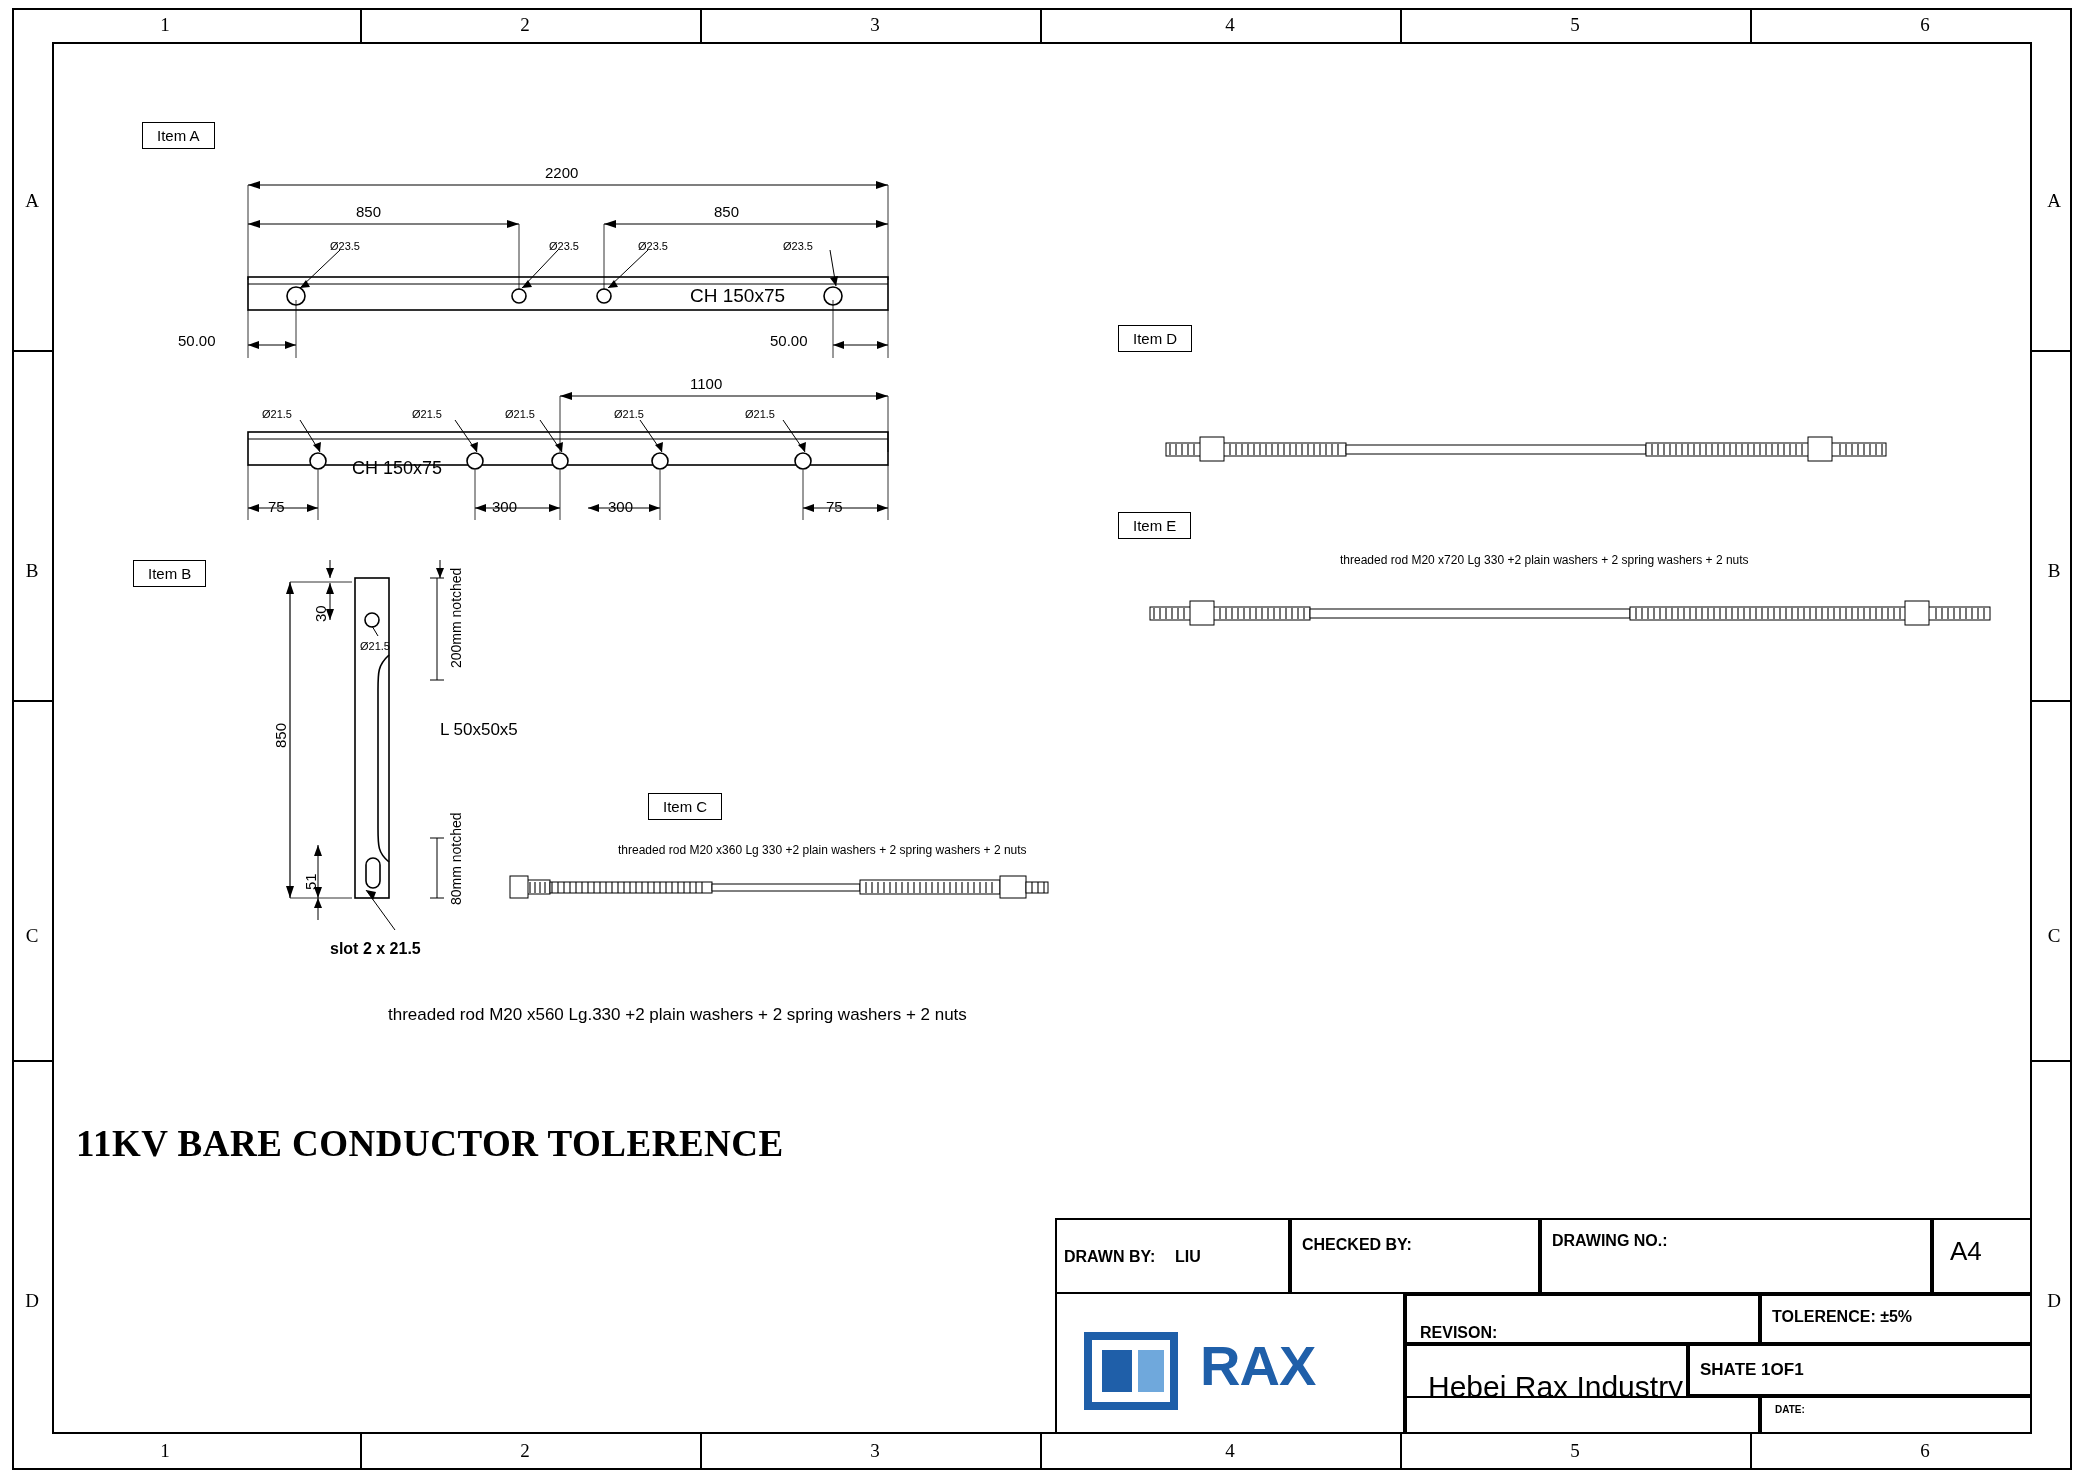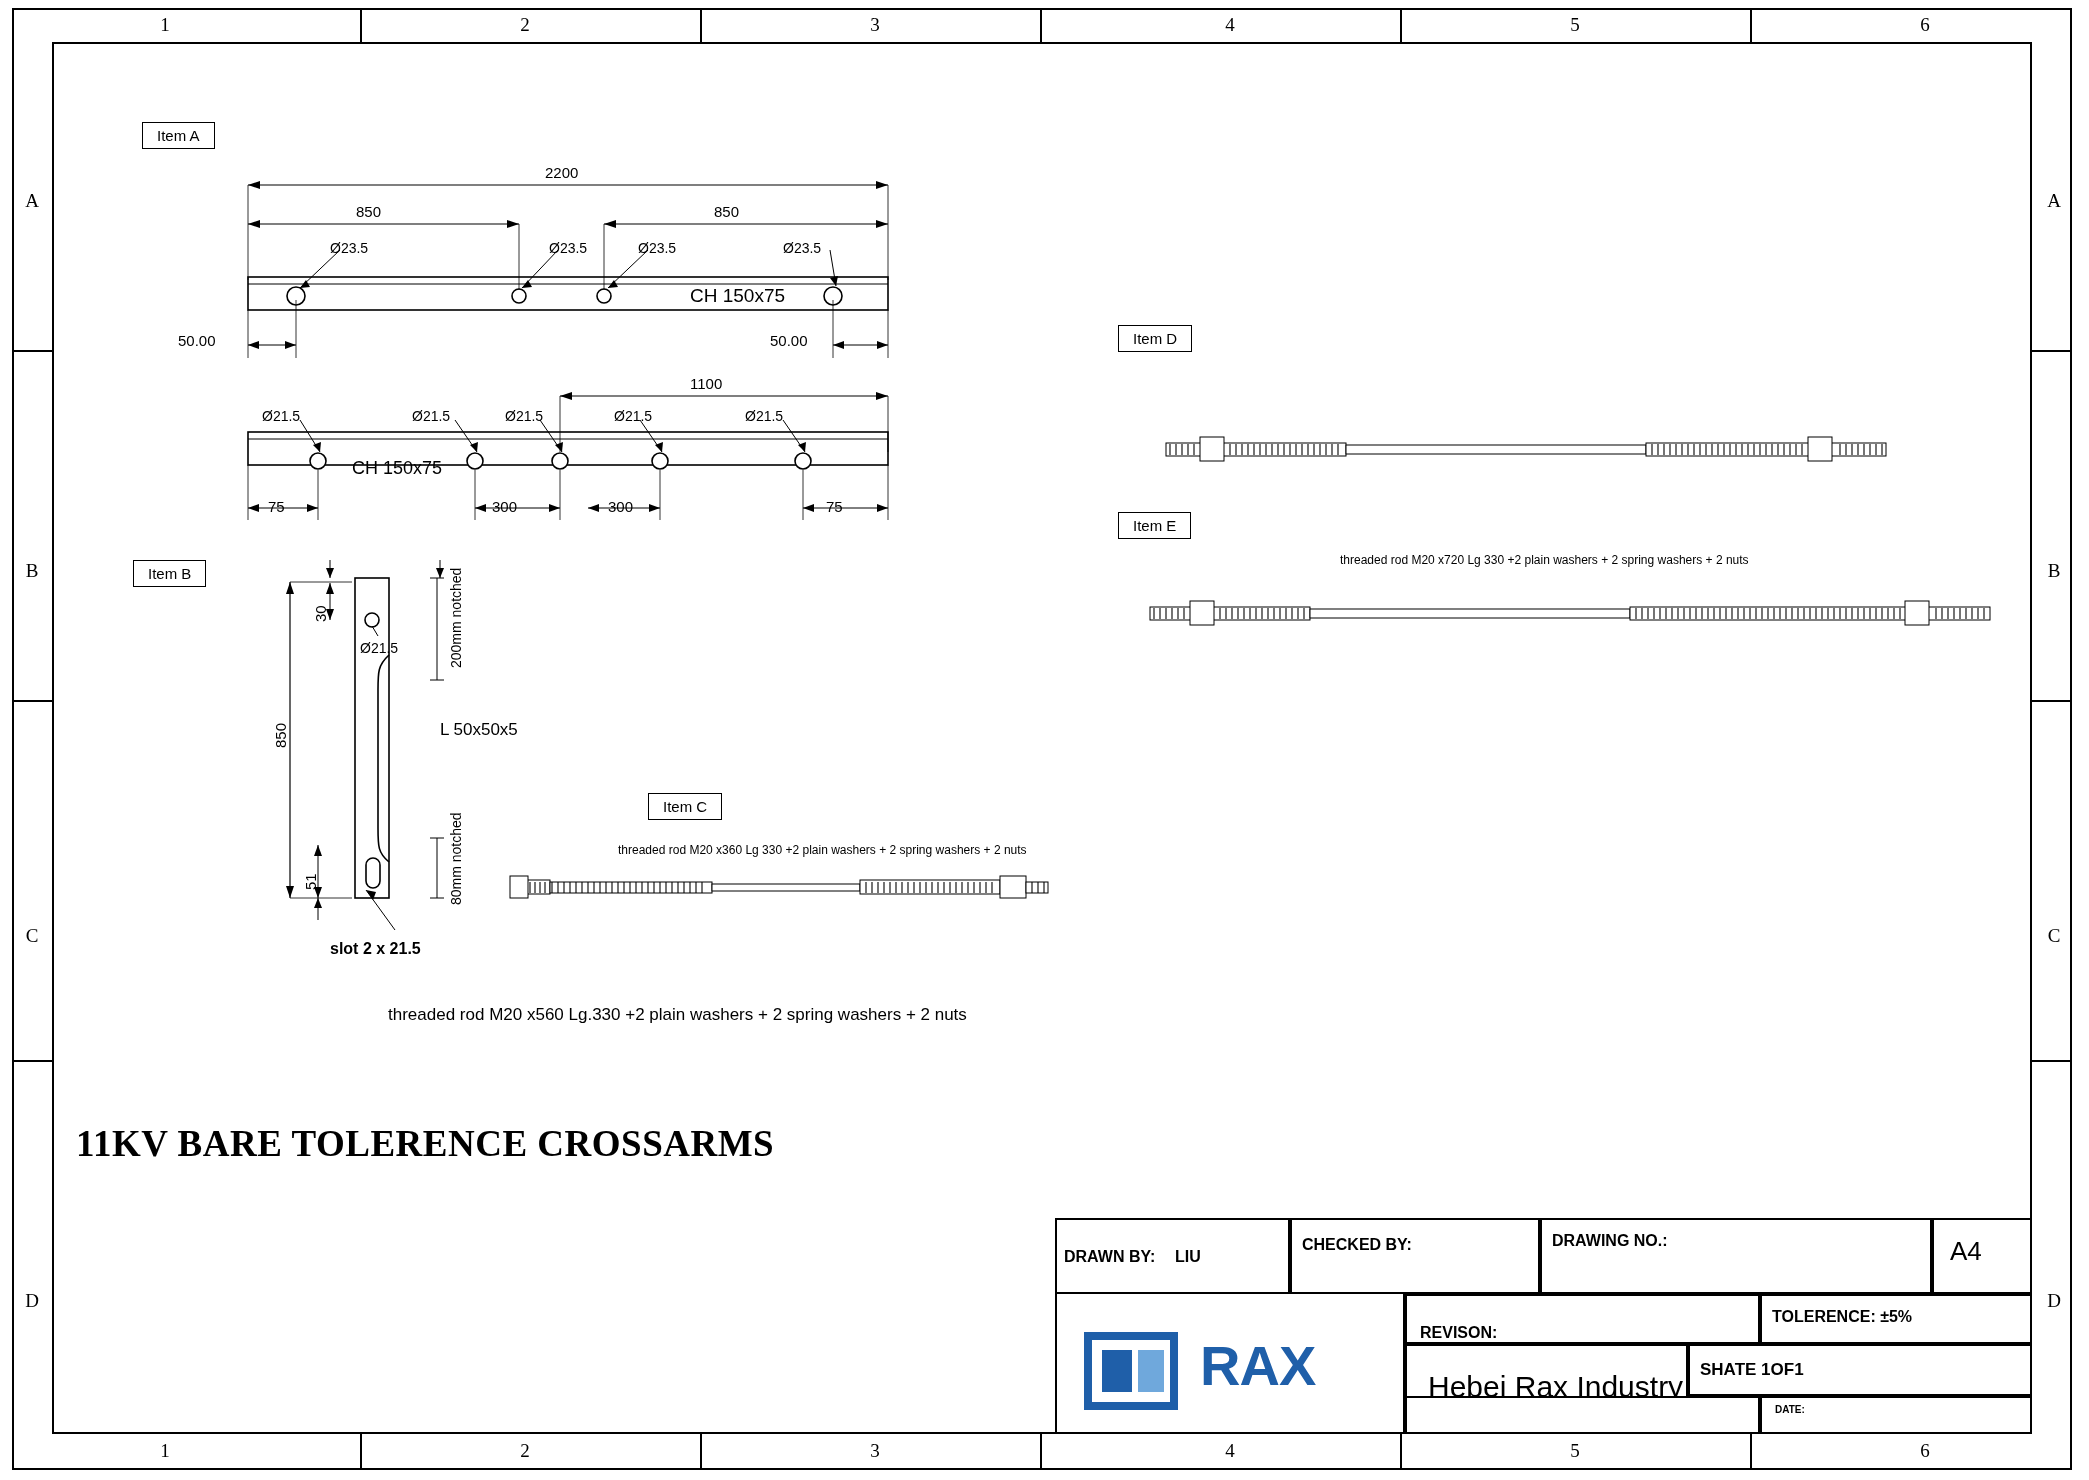--- a/index.html
+++ b/index.html
@@ -12,21 +12,21 @@
 
   
   .vline{position:absolute;width:2px;background:#000;}
   .hline{position:absolute;height:2px;background:#000;}
 
   .zone-label{position:absolute;font-family:"Liberation Serif",serif;font-size:19px;text-align:center;}
 
   
   .txt{position:absolute;white-space:nowrap;font-family:"Liberation Sans",sans-serif;}
   .dim-txt{position:absolute;white-space:nowrap;font-size:15px;font-family:"Liberation Sans",sans-serif;}
-  .tiny{font-size:14px;}
+  .tiny{font-size:11px;}
   .box-label{position:absolute;border:1.5px solid #000;background:#fff;font-size:15px;padding:4px 14px;white-space:nowrap;}
 
   svg{position:absolute;left:0;top:0;overflow:visible;}
 
   
   .tb{position:absolute;box-sizing:border-box;border:2px solid #000;background:#fff;}
   .tb-txt{position:absolute;white-space:nowrap;}
 
   .main-title{position:absolute;font-family:"Liberation Serif",serif;font-size:37px;font-weight:bold;letter-spacing:0.5px;white-space:nowrap;}
 
@@ -492,21 +492,21 @@
       <line x1="1948" y1="608" x2="1948" y2="619"></line>
         <line x1="1954" y1="608" x2="1954" y2="619"></line>
       <line x1="1960" y1="608" x2="1960" y2="619"></line>
         <line x1="1966" y1="608" x2="1966" y2="619"></line>
       <line x1="1972" y1="608" x2="1972" y2="619"></line>
         <line x1="1978" y1="608" x2="1978" y2="619"></line>
       <line x1="1984" y1="608" x2="1984" y2="619"></line>
     </g>
   </svg>
 
-  <div class="main-title" style="left:76px;top:1122px;">11KV BARE TOLERENCE CROSSARMS</div>
+  <div class="main-title" style="left:76px;top:1122px;">11KV BARE CONDUCTOR TOLERENCE</div>
 
   <div class="tb" style="left:1055px;top:1218px;width:235px;height:76px;"></div>
   <div class="tb-txt" style="left:1064px;top:1248px;font-size:16px;font-weight:bold;">DRAWN BY:</div>
   <div class="tb-txt" style="left:1175px;top:1248px;font-size:16px;font-weight:bold;">LIU</div>
 
   <div class="tb" style="left:1290px;top:1218px;width:250px;height:76px;"></div>
   <div class="tb-txt" style="left:1302px;top:1236px;font-size:16px;font-weight:bold;">CHECKED BY:</div>
   <div class="tb-txt" style="left:1302px;top:1262px;font-size:16px;"></div>
 
   <div class="tb" style="left:1540px;top:1218px;width:392px;height:76px;"></div>

